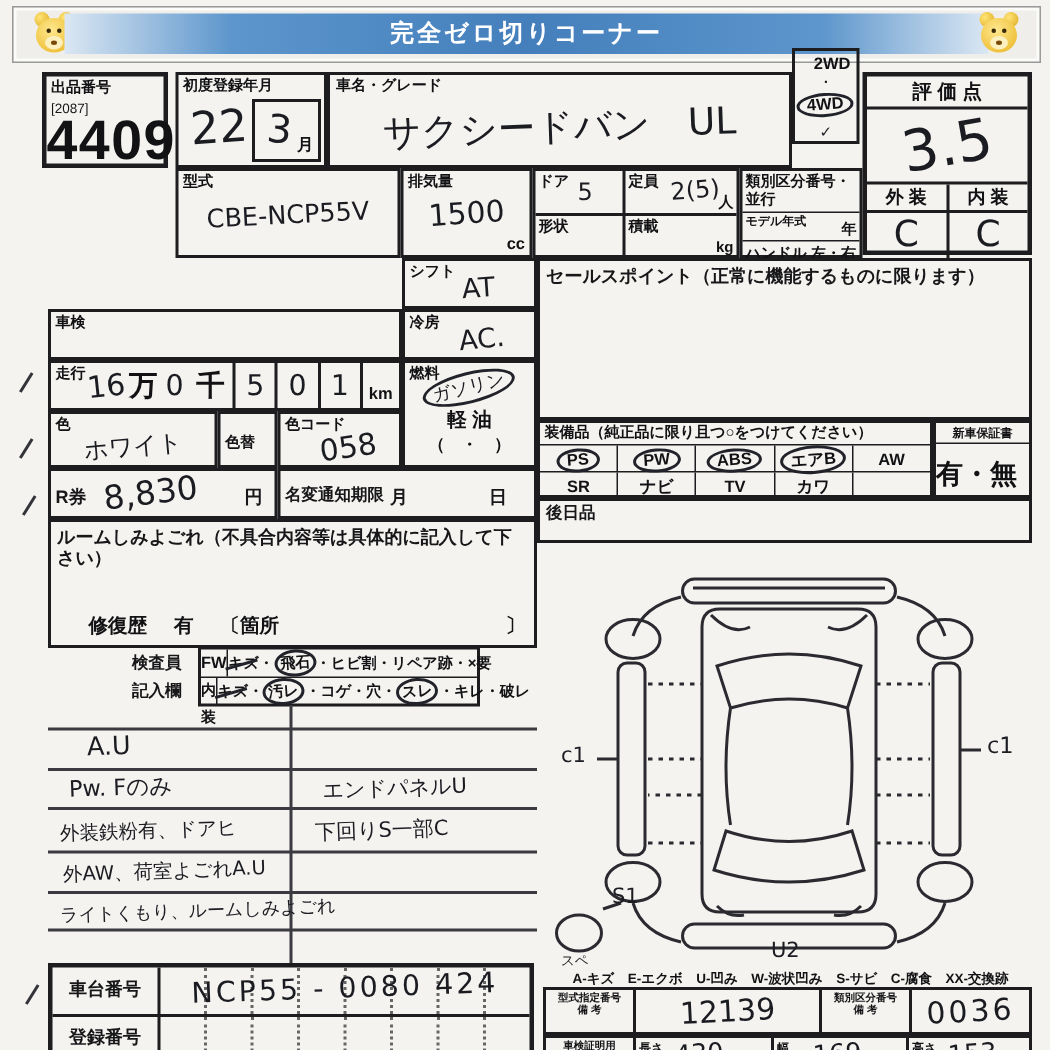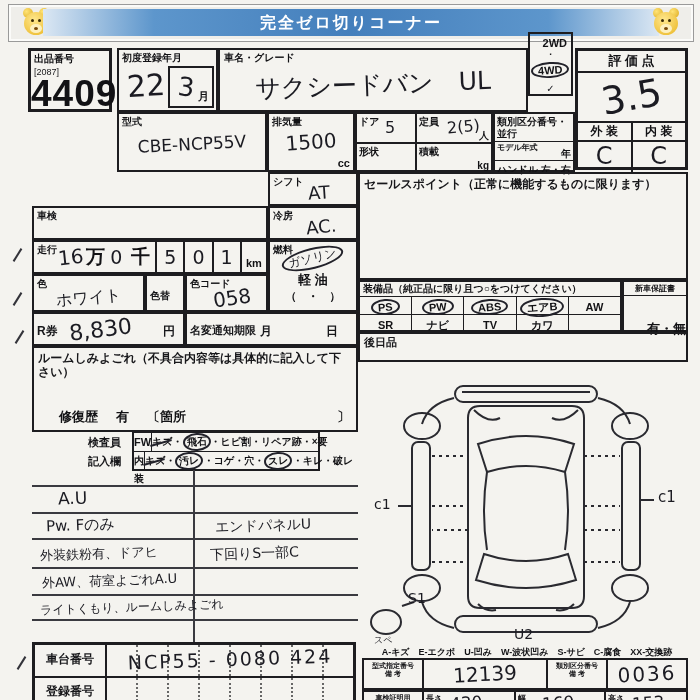--- a/index.html
+++ b/index.html
@@ -223,21 +223,21 @@
     <div style="display:flex;height:17px;">
       <div style="flex:1;text-align:center;"><span class="pr" style="font-size:11px;">SR</span></div>
       <div style="flex:1;text-align:center;border-left:1.5px solid #1d1d20;"><span class="pr" style="font-size:11px;">ナビ</span></div>
       <div style="flex:1;text-align:center;border-left:1.5px solid #1d1d20;"><span class="pr" style="font-size:11px;">TV</span></div>
       <div style="flex:1;text-align:center;border-left:1.5px solid #1d1d20;"><span class="pr" style="font-size:11px;">カワ</span></div>
       <div style="flex:1;text-align:center;border-left:1.5px solid #1d1d20;"><span class="pr" style="font-size:11px;"></span></div>
     </div>
   </div>
   <div class="box" style="left:622px;top:280px;width:66px;height:52px;">
     <div class="lb" style="font-size:8px;text-align:center;padding-top:2px;border-bottom:1.5px solid #1d1d20;padding-bottom:2px;">新車保証書</div>
-    <div class="pr" style="font-size:13px;text-align:right;margin-top:24px;">有・無</div>
+    <div class="pr" style="font-size:18px;text-align:left;margin-top:8px;">有・無</div>
   </div>
   <div class="box" style="left:358px;top:332px;width:330px;height:30px;">
     <div class="lb11" style="padding:2px 4px;">後日品</div>
   </div>
 
   <div class="box" style="left:32px;top:346px;width:326px;height:86px;">
     <div class="lb12" style="padding:3px 4px;">ルームしみよごれ（不具合内容等は具体的に記入して下さい）</div>
     <div style="position:absolute;left:25px;bottom:4px;right:6px;display:flex;">
       <span class="pr" style="font-size:13px;">修復歴</span>
       <span class="pr" style="font-size:13px;margin-left:18px;">有</span>

